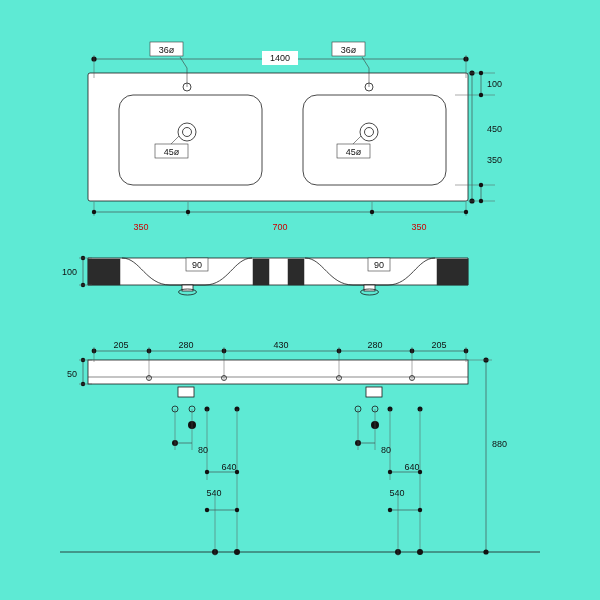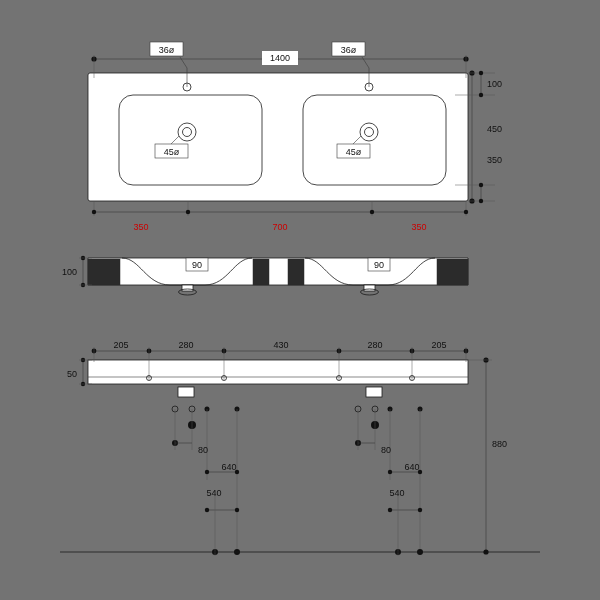--- a/index.html
+++ b/index.html
@@ -10,21 +10,21 @@
   body {
     width: 600px;
     height: 600px;
     font-family: "Liberation Sans", sans-serif;
     overflow: hidden;
   }
   #sheet {
     position: relative;
     width: 600px;
     height: 600px;
-    background: #737373;
+    background: #5eead4;
   }
   svg#drawing {
     position: absolute;
     top: 0;
     left: 0;
     width: 600px;
     height: 600px;
   }
   .dim-text {
     font-family: "Liberation Sans", sans-serif;

